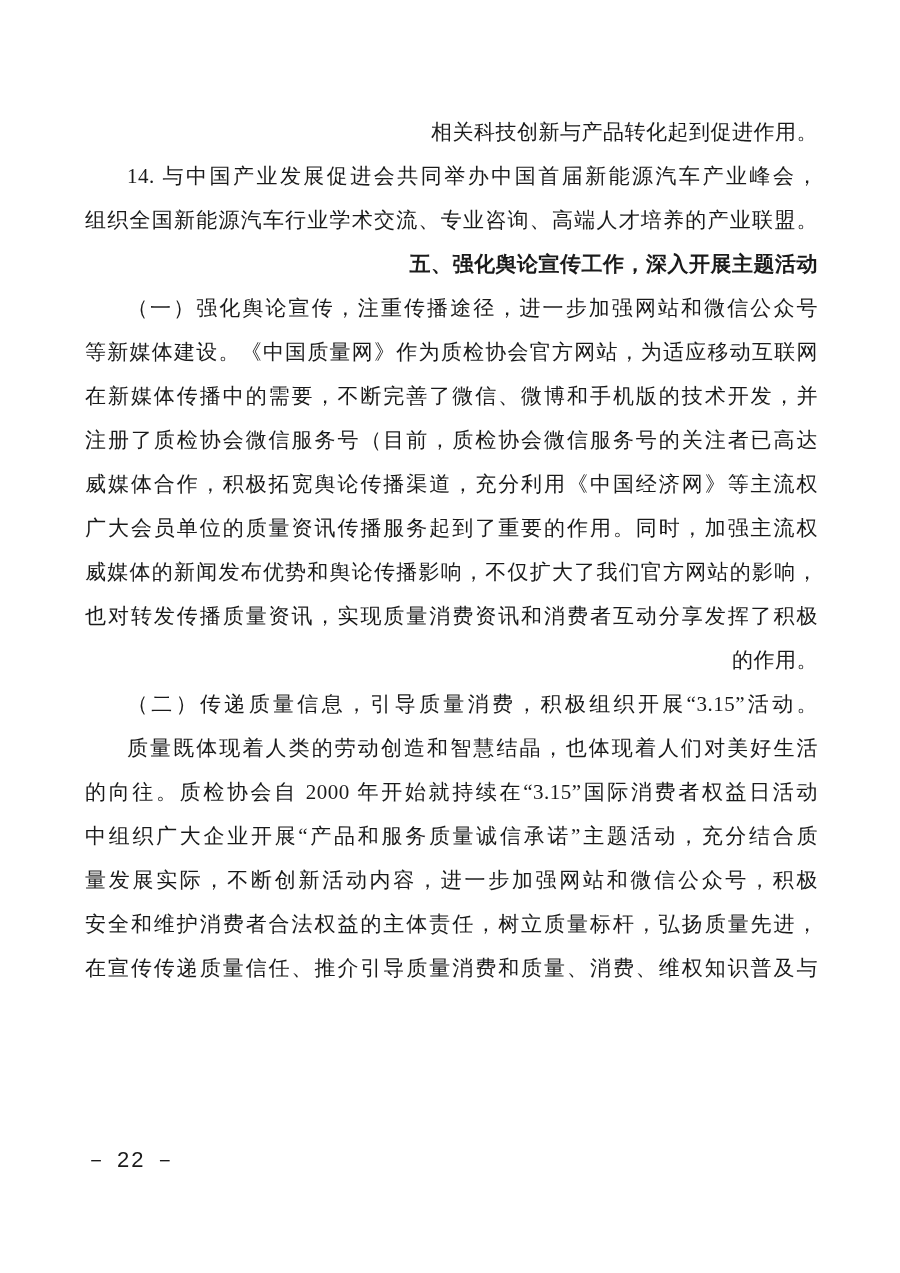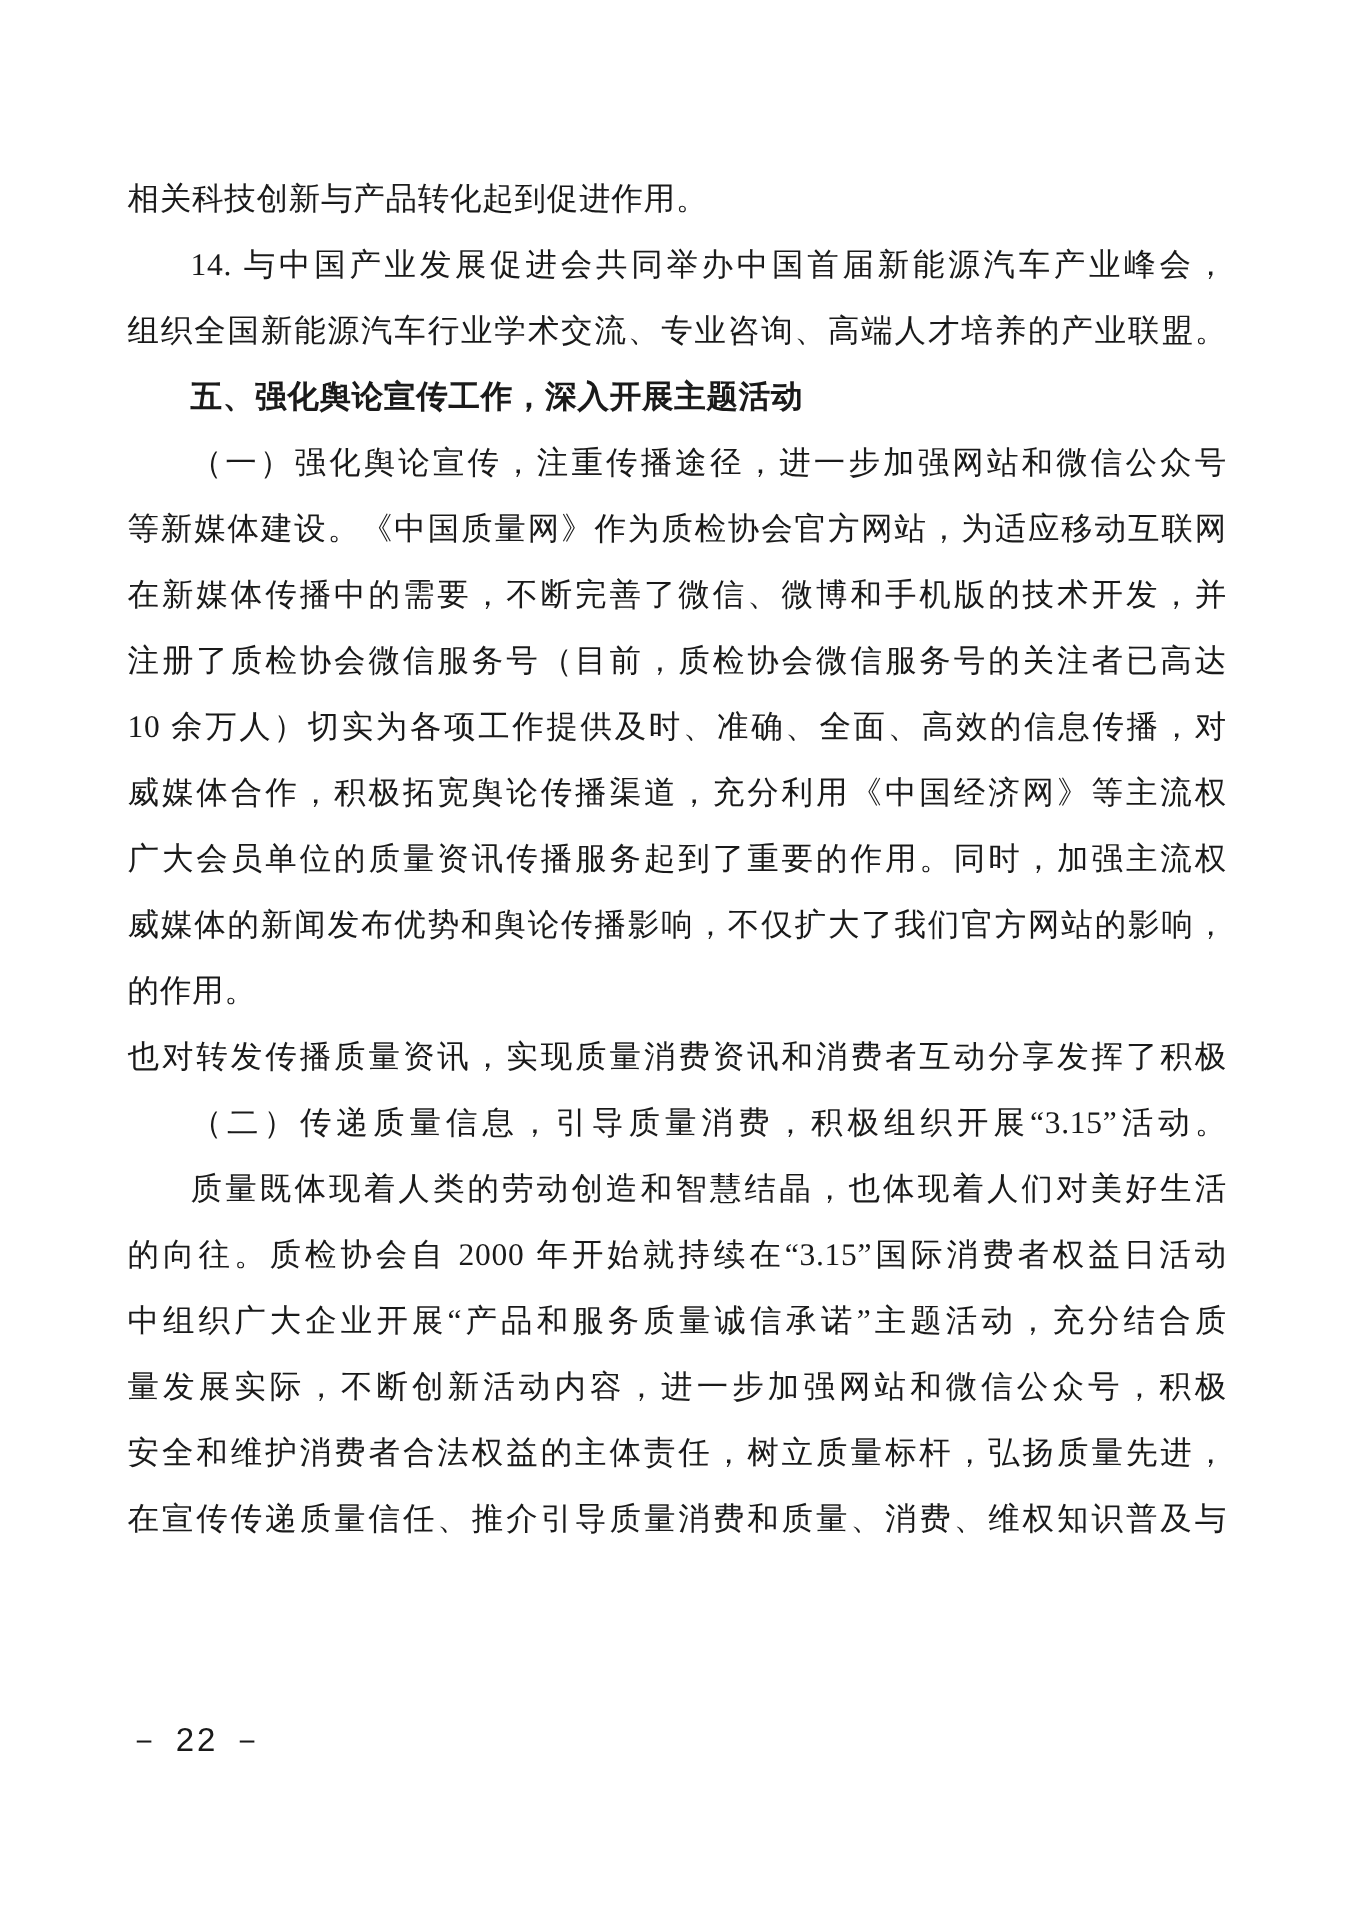--- a/index.html
+++ b/index.html
@@ -25,21 +25,21 @@
   .content {
     position: absolute;
     left: 85px;
     top: 110px;
     width: 733px;
   }
   .ln {
     height: 44px;
     line-height: 44px;
     font-size: 21px;
-    text-align: left;
+    text-align: right;
     letter-spacing: 0.5px;
     white-space: normal;
   }
   .ln.fill {
     text-align: justify;
     text-align-last: justify;
     text-justify: inter-character;
   }
   .ln.ind {
     padding-left: 42px;
@@ -69,26 +69,25 @@
 <div class="page">
   <div class="content">
     <div class="ln"><span class="b"></span><span>相关科技创新与产品转化起到促进作用。</span></div>
     <div class="ln ind fill"><span class="b"></span><span>14. 与中国产业发展促进会共同举办中国首届新能源汽车产业峰会，</span></div>
     <div class="ln fill"><span class="b"></span><span>组织全国新能源汽车行业学术交流、专业咨询、高端人才培养的产业联盟。</span></div>
     <div class="ln ind hei"><span class="b">五、强化舆论宣传工作，深入开展主题活动</span><span></span></div>
     <div class="ln ind fill"><span class="b">（一）强化舆论宣传，注重传播途径，进一步加强网站和微信公众号</span><span></span></div>
     <div class="ln fill"><span class="b">等新媒体建设。</span><span>《中国质量网》作为质检协会官方网站，为适应移动互联网</span></div>
     <div class="ln fill"><span class="b"></span><span>在新媒体传播中的需要，不断完善了微信、微博和手机版的技术开发，并</span></div>
     <div class="ln fill"><span class="b"></span><span>注册了质检协会微信服务号（目前，质检协会微信服务号的关注者已高达</span></div>
-    <div class="ln fill"><span class="b"></span><span>10 余万人）切实为各项工作提供及时、准确、全面、高效的信息传播，对</span></div>
     <div class="ln fill"><span class="b"></span><span>威媒体合作，积极拓宽舆论传播渠道，充分利用《中国经济网》等主流权</span></div>
     <div class="ln fill"><span class="b"></span><span>广大会员单位的质量资讯传播服务起到了重要的作用。同时，加强主流权</span></div>
     <div class="ln fill"><span class="b"></span><span>威媒体的新闻发布优势和舆论传播影响，不仅扩大了我们官方网站的影响，</span></div>
+    <div class="ln fill"><span class="b"></span><span>也对转发传播质量资讯，实现质量消费资讯和消费者互动分享发挥了积极</span></div>
     <div class="ln"><span class="b"></span><span>的作用。</span></div>
-    <div class="ln fill"><span class="b"></span><span>也对转发传播质量资讯，实现质量消费资讯和消费者互动分享发挥了积极</span></div>
     <div class="ln ind fill"><span class="b">（二）传递质量信息，引导质量消费，积极组织开展“3.15”活动。</span><span></span></div>
     <div class="ln ind fill"><span class="b"></span><span>质量既体现着人类的劳动创造和智慧结晶，也体现着人们对美好生活</span></div>
     <div class="ln fill"><span class="b"></span><span>的向往。质检协会自 2000 年开始就持续在“3.15”国际消费者权益日活动</span></div>
     <div class="ln fill"><span class="b"></span><span>中组织广大企业开展“产品和服务质量诚信承诺”主题活动，充分结合质</span></div>
     <div class="ln fill"><span class="b"></span><span>量发展实际，不断创新活动内容，进一步加强网站和微信公众号，积极</span></div>
     <div class="ln fill"><span class="b"></span><span>安全和维护消费者合法权益的主体责任，树立质量标杆，弘扬质量先进，</span></div>
     <div class="ln fill"><span class="b"></span><span>在宣传传递质量信任、推介引导质量消费和质量、消费、维权知识普及与</span></div>
   </div>
   <div class="footer">－ 22 －</div>
 </div>

